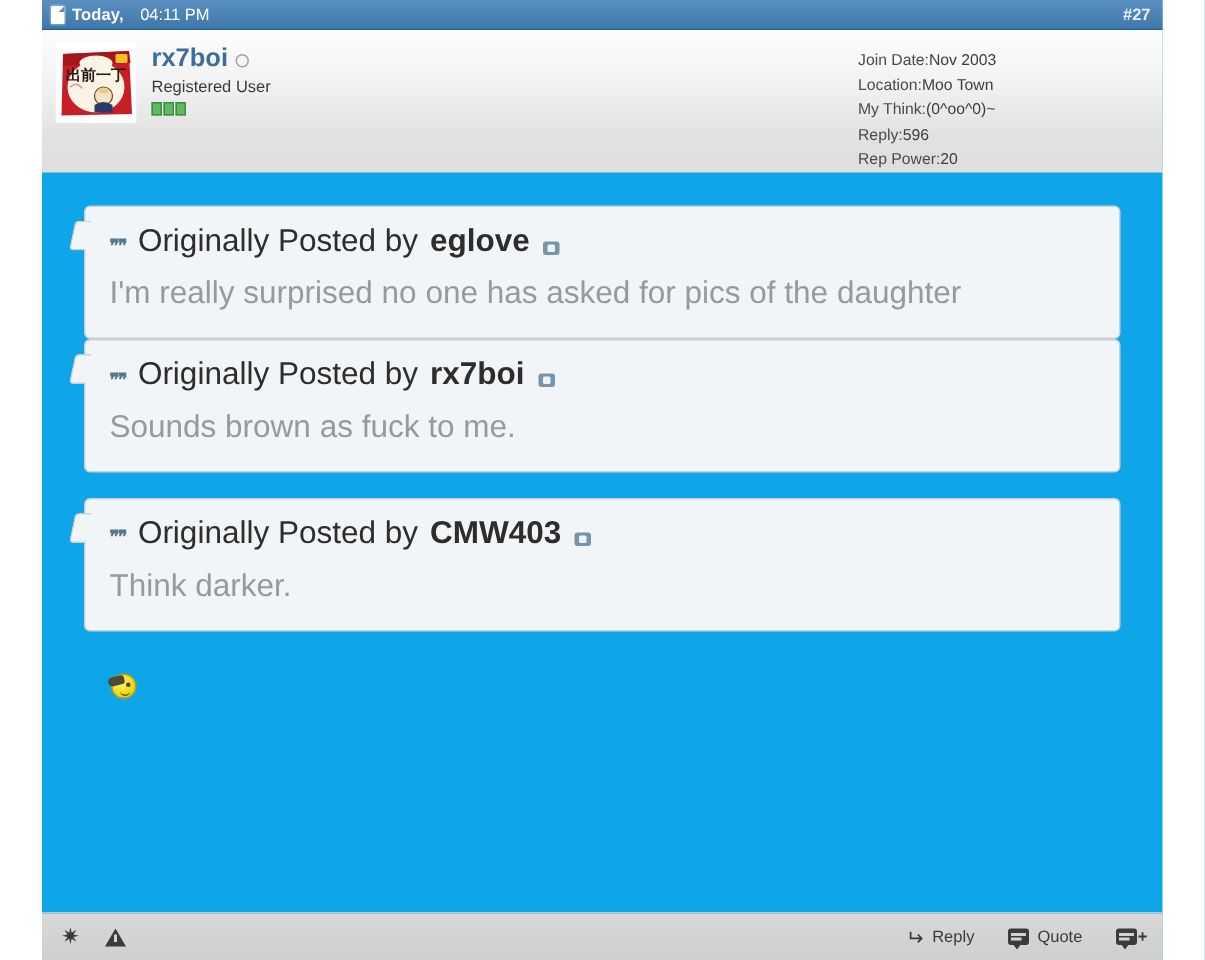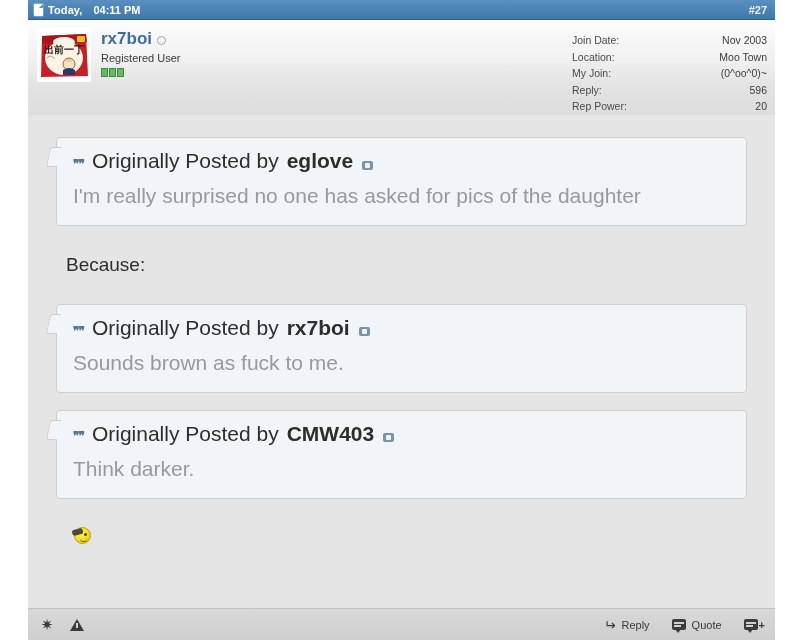--- a/index.html
+++ b/index.html
@@ -15,21 +15,21 @@
     -webkit-font-smoothing: antialiased;
   }
 
   
   .post-frame {
     position: absolute;
     left: 28px;
     top: 0px;
     width: 747px;
     height: 640px;
-    background: #e5e5e5;
+    background: #0ea5e9;
     box-sizing: border-box;
   }
 
   
   .post-titlebar {
     position: relative;
     height: 20px;
     background: linear-gradient(#5a8fc0, #3f78ac);
     border-bottom: 1px solid #2f5f8c;
     display: flex;
@@ -55,21 +55,21 @@
     box-shadow: 0 0 0 1px rgba(255,255,255,0.25);
   }
   .doc-icon::after {
     content: "";
     position: absolute;
     top: 0; right: 0;
     border-left: 4px solid transparent;
     border-bottom: 4px solid #5a8fc0;
   }
   .tb-date { font-weight: bold; letter-spacing: 0.1px; }
-  .tb-time { font-weight: bold; margin-left: 6px; }
+  .tb-time { font-weight: normal; margin-left: 6px; }
   .tb-postnum {
     font-weight: bold;
     font-size: 11px;
     color: #e8f0f8;
   }
 
   
   .post-head {
     position: relative;
     height: 95px;
@@ -132,21 +132,20 @@
   
   .userstats {
     width: 195px;
     flex: none;
     padding-top: 6px;
     font-size: 10.5px;
     color: #3d3d3d;
   }
   .stat-row {
     display: flex;
-    justify-content: space-between;
     line-height: 16.6px;
   }
   .stat-label { color: #4a4a4a; }
   .stat-value { color: #3d3d3d; text-align: right; }
 
   
   .post-body {
     position: relative;
     padding: 22px 28px 0 28px;
     box-sizing: border-box;
@@ -397,21 +396,21 @@
     <div class="userstats">
       <div class="stat-row">
         <span class="stat-label">Join Date:</span>
         <span class="stat-value">Nov 2003</span>
       </div>
       <div class="stat-row">
         <span class="stat-label">Location:</span>
         <span class="stat-value">Moo Town</span>
       </div>
       <div class="stat-row">
-        <span class="stat-label">My Join:</span>
+        <span class="stat-label">My Think:</span>
         <span class="stat-value">(0^oo^0)~</span>
       </div>
       <div class="stat-row">
         <span class="stat-label">Reply:</span>
         <span class="stat-value">596</span>
       </div>
       <div class="stat-row">
         <span class="stat-label">Rep Power:</span>
         <span class="stat-value">20</span>
       </div>
@@ -423,21 +422,20 @@
     <div class="quote">
       <div class="quote-head">
         <span class="qmark">❞❞</span>
         <span class="q-by">Originally Posted by</span>
         <span class="q-user">eglove</span>
         <span class="viewpost-icon"></span>
       </div>
       <div class="quote-text">I'm really surprised no one has asked for pics of the daughter</div>
     </div>
 
-    <div class="plain-text">Because:</div>
 
     <div class="quote">
       <div class="quote-head">
         <span class="qmark">❞❞</span>
         <span class="q-by">Originally Posted by</span>
         <span class="q-user">rx7boi</span>
         <span class="viewpost-icon"></span>
       </div>
       <div class="quote-text">Sounds brown as fuck to me.</div>
     </div>

